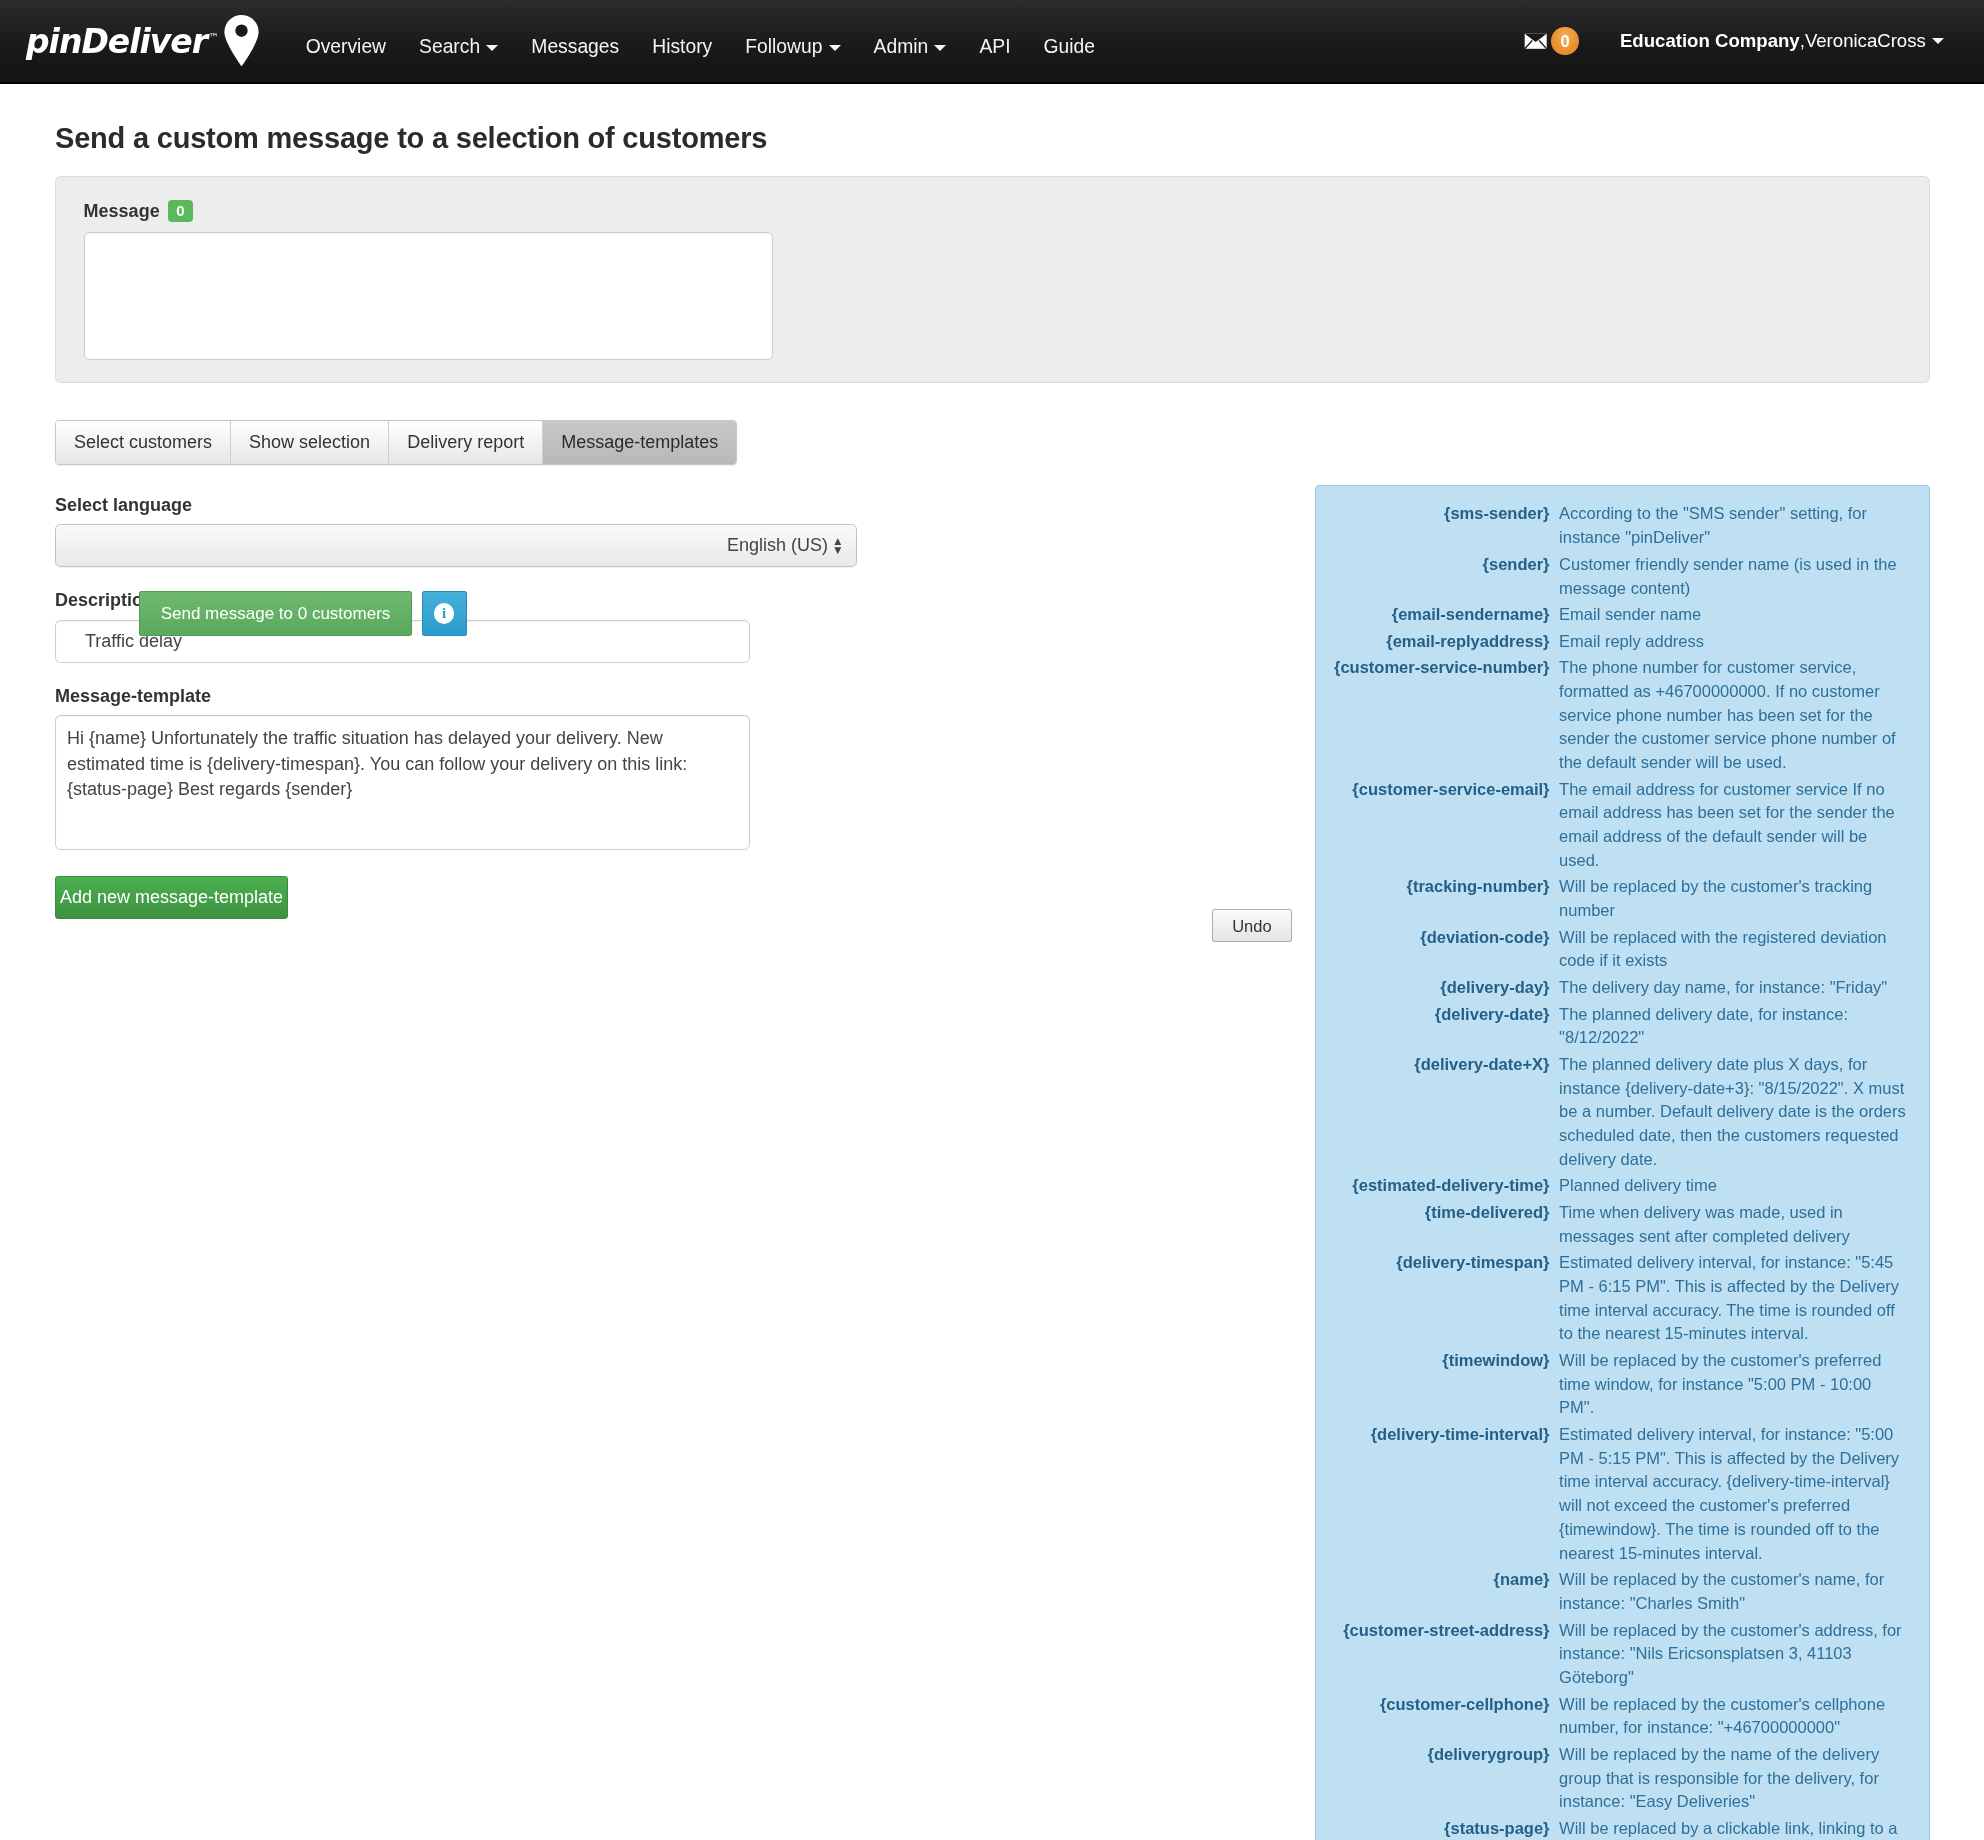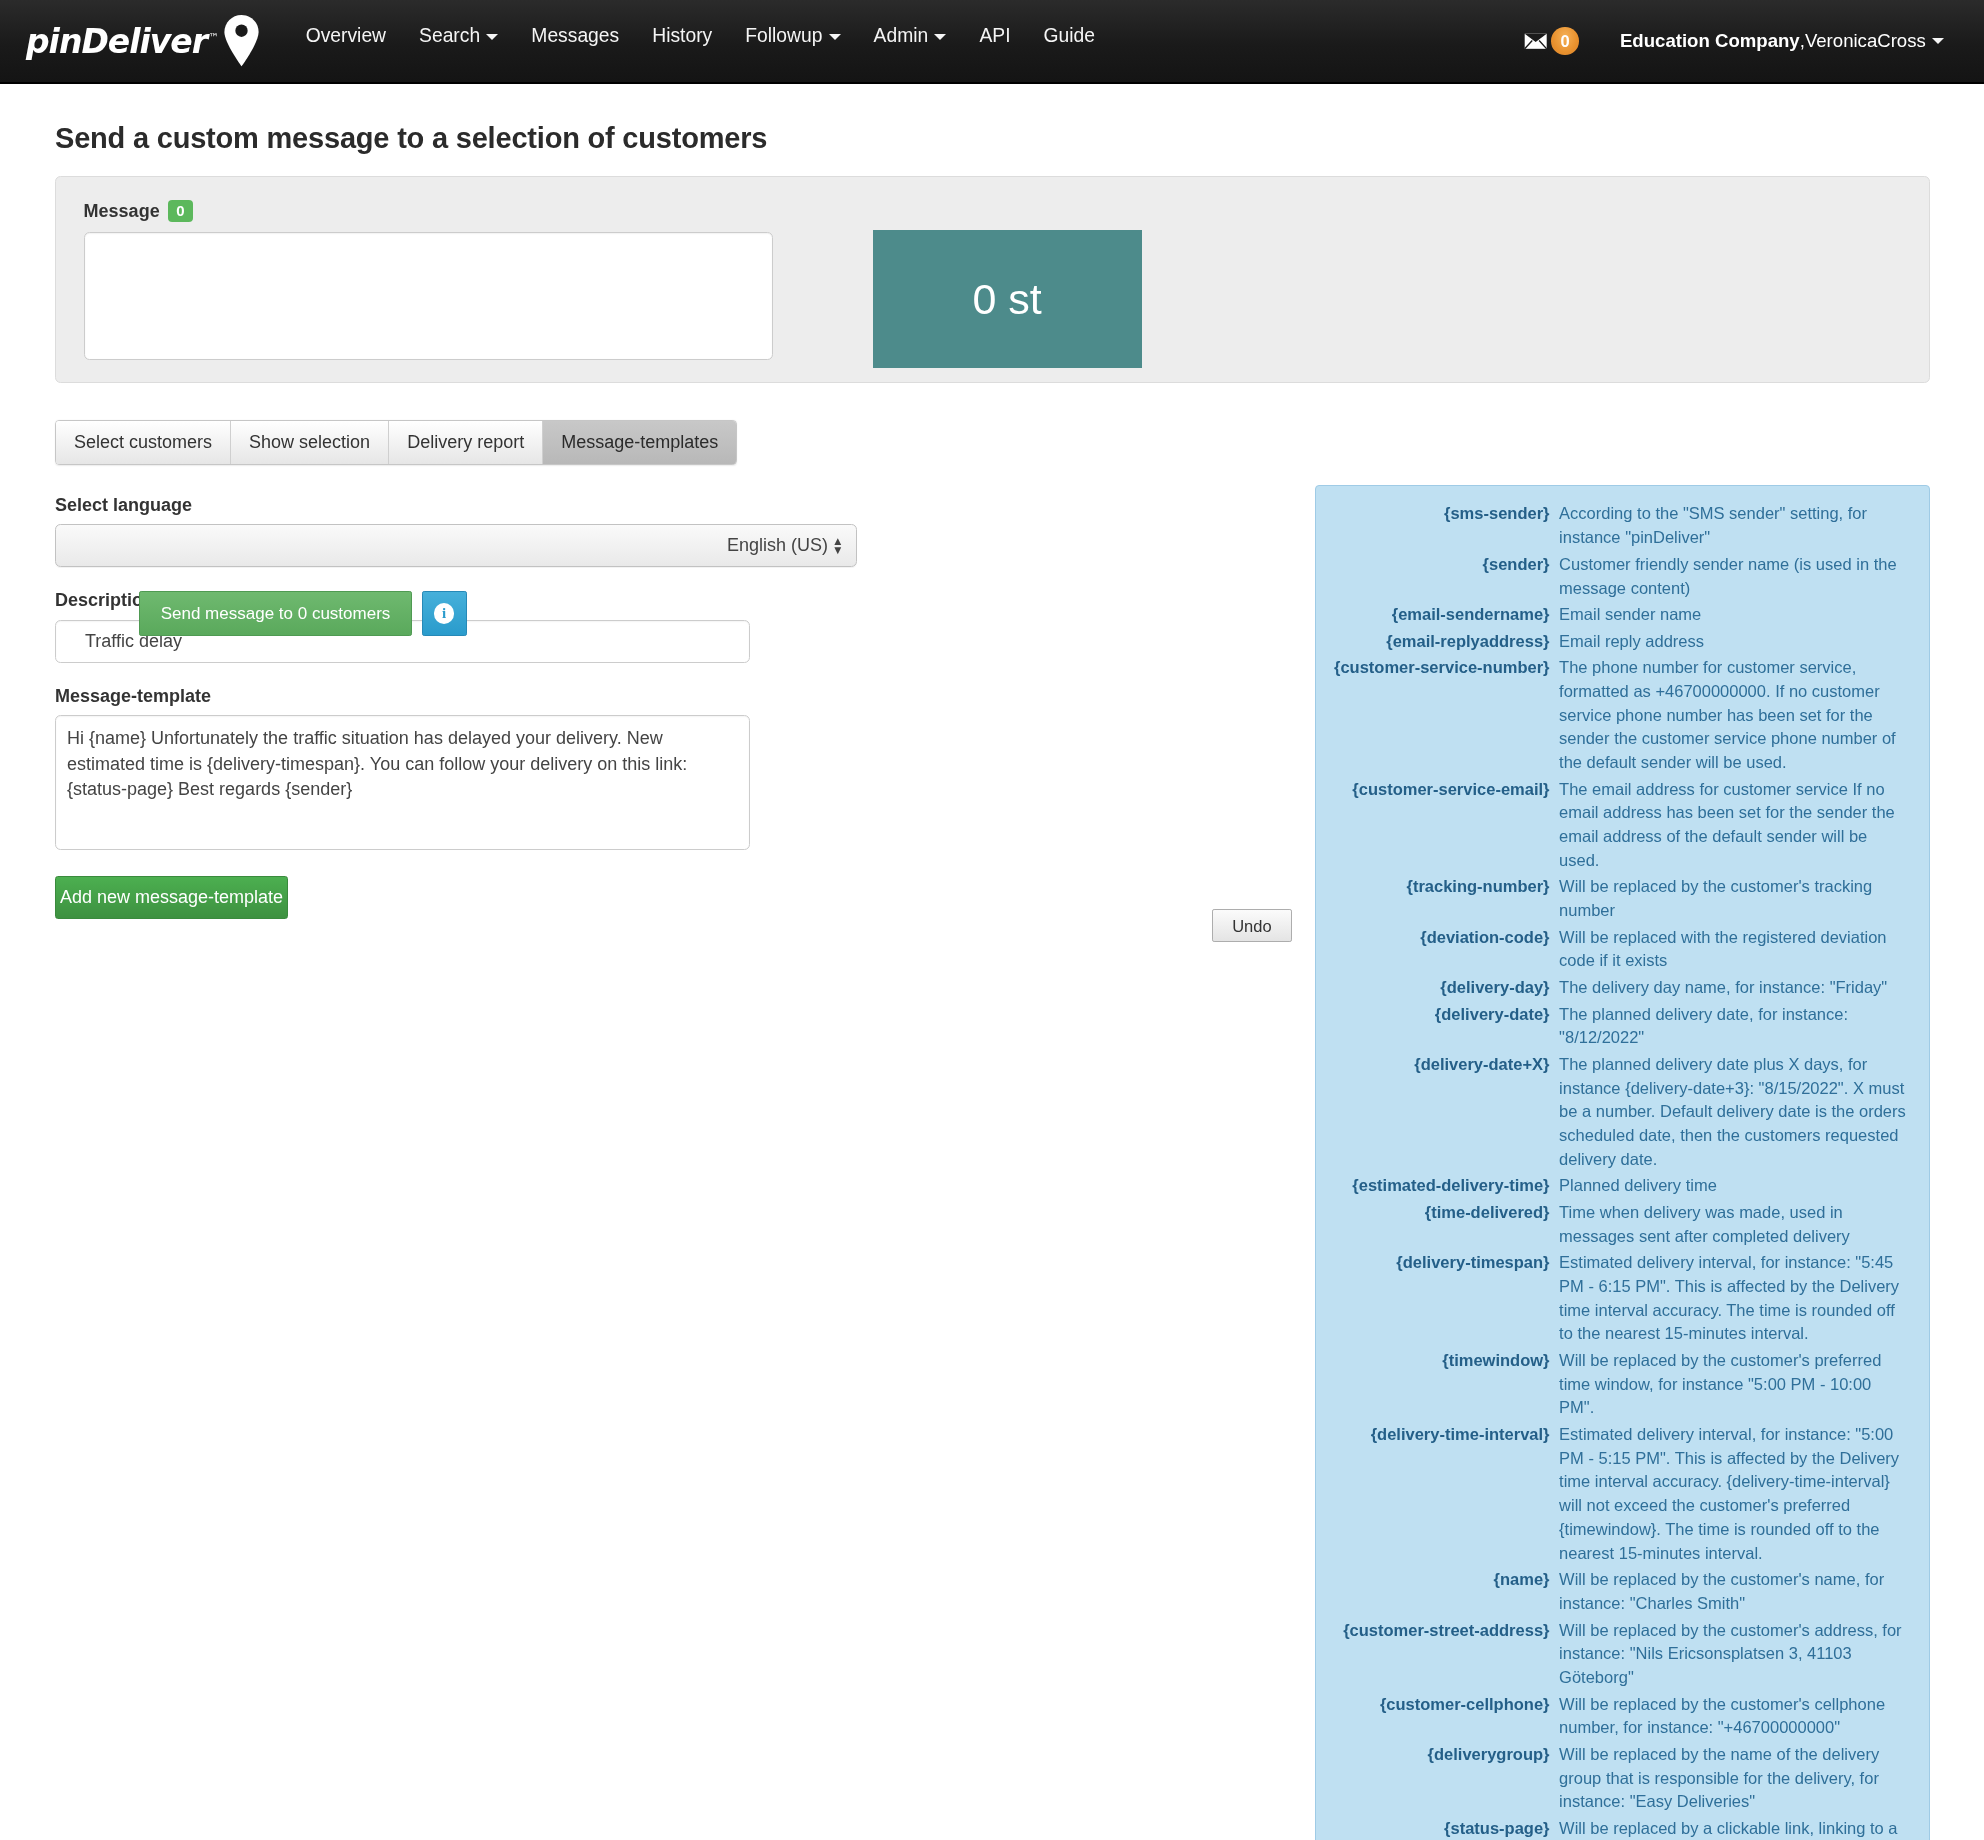--- a/index.html
+++ b/index.html
@@ -60,21 +60,21 @@
   }
 
   .nav-links {
     display: flex;
     align-items: center;
     list-style: none;
     margin: 0;
     padding: 0;
     height: 100%;
   }
-  .nav-links li { height: 100%; display: flex; align-items: flex-start; }
+  .nav-links li { height: 100%; display: flex; align-items: flex-end; }
   .nav-link {
     color: #f5f5f5;
     font-size: 19.3px;
     text-decoration: none;
     padding: 0 16.5px;
     line-height: 71px;
     white-space: nowrap;
     font-family: "Liberation Sans", sans-serif;
   }
   .caret {
@@ -534,21 +534,20 @@
 
   <div class="message-panel">
     <div class="panel-left">
       <div class="field-label">
         <span>Message</span>
         <span class="label-badge">0</span>
       </div>
       <textarea class="msg-textarea" placeholder="" style=""></textarea>
     </div>
 
-    <div class="count-box">0 st</div>
 
     <div class="radio-row">
       <label class="radio-opt">
         <span class="radio-circle checked"></span>
         <span>Send SMS</span>
       </label>
       <label class="radio-opt">
         <span class="radio-circle"></span>
         <span>Send email</span>
       </label>

